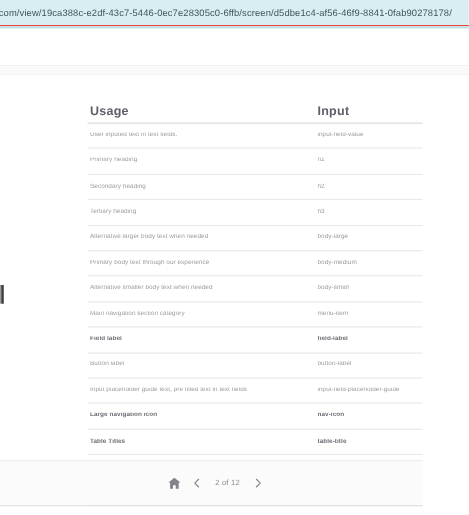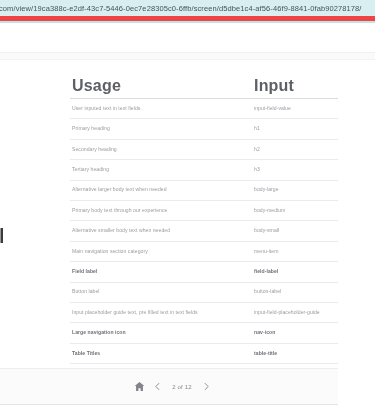--- a/index.html
+++ b/index.html
@@ -15,21 +15,21 @@
     -webkit-font-smoothing: antialiased;
   }
 
   
   .urlbar {
     position: absolute;
     left: 0; top: 0;
     width: 375px;
     height: 21px;
     background: #d9eef0;
-    border-bottom: 5px solid #ef4444;
+    border-bottom: 1px solid #ef4444;
     box-sizing: border-box;
     display: flex;
     align-items: center;
     overflow: hidden;
   }
   .urlbar .url-text {
     font-size: 7.5px;
     color: #3f5557;
     letter-spacing: 0.1px;
     white-space: nowrap;
@@ -92,21 +92,21 @@
   }
 
   .thead {
     display: flex;
     align-items: flex-end;
     height: 22px;
     border-bottom: 1px solid #dcdcde;
     padding-bottom: 3px;
   }
   .th {
-    font-size: 16px;
+    font-size: 10px;
     font-weight: 600;
     color: #5d6066;
     letter-spacing: 0.2px;
   }
   .col-usage { width: 182px; padding-left: 2px; }
   .col-name  { width: 84px; }
 
   .trow {
     display: flex;
     align-items: center;

